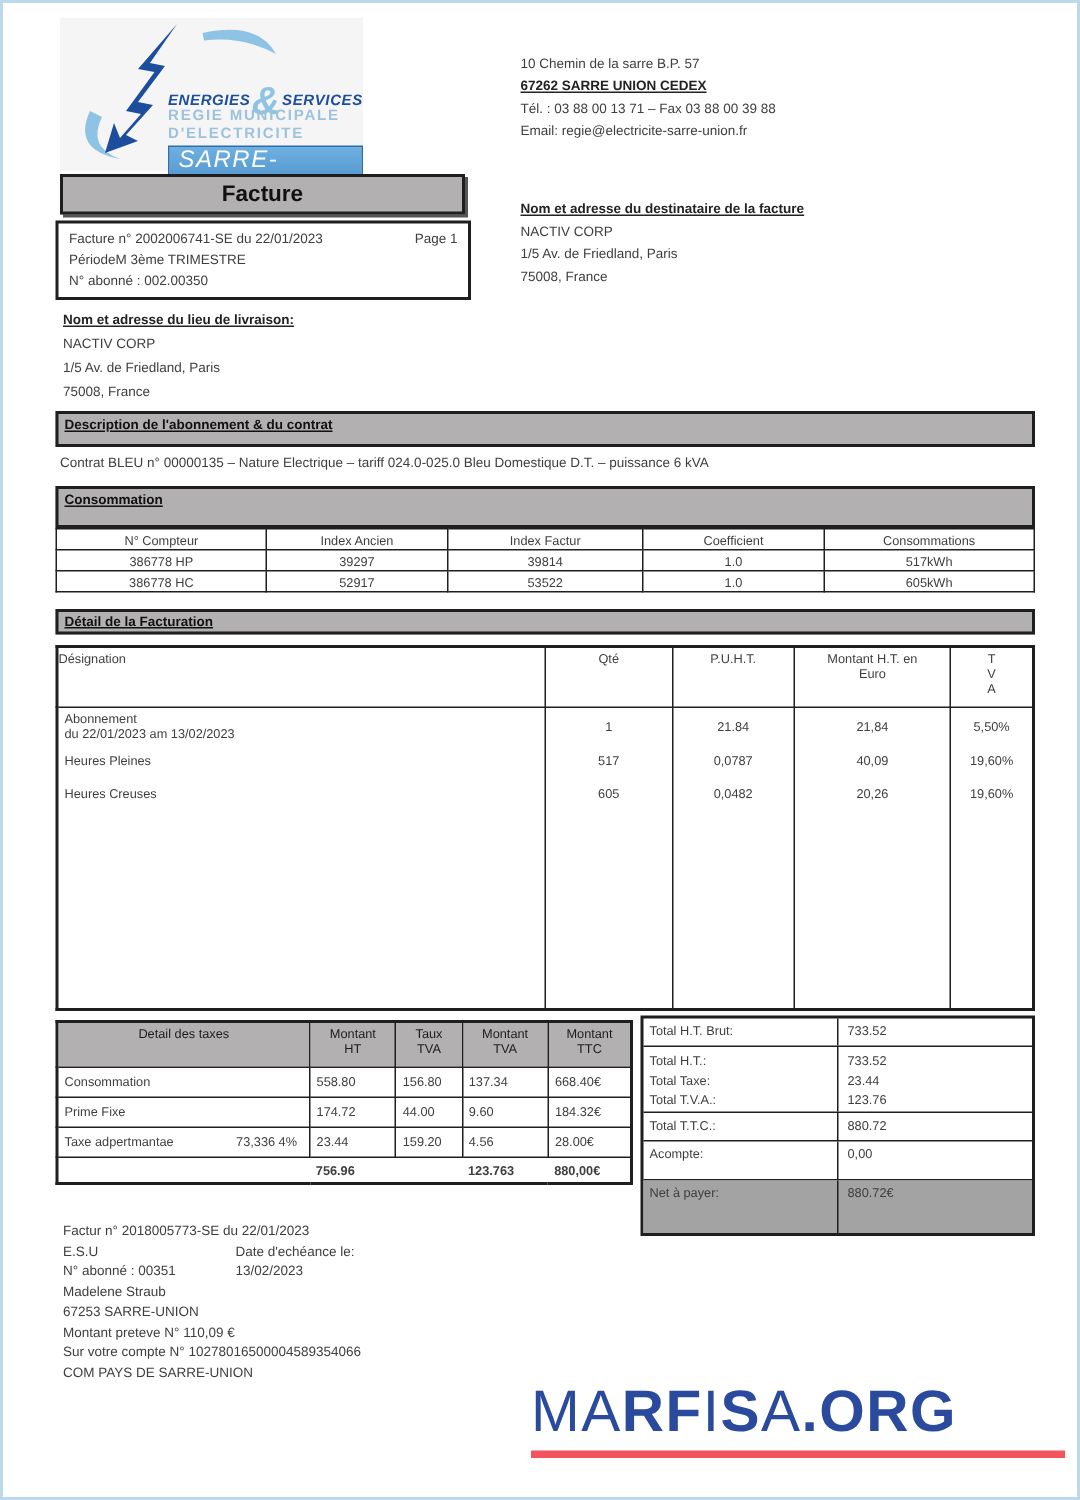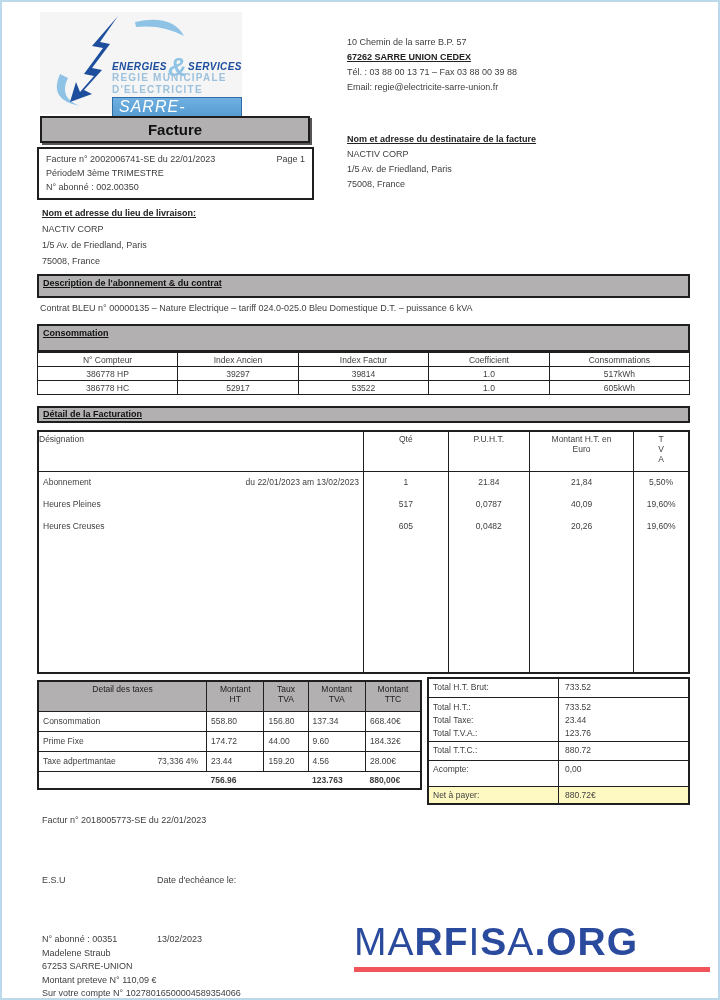--- a/index.html
+++ b/index.html
@@ -59,45 +59,45 @@
   .conso-wrap th, .conso-wrap td { border:1.5px solid #1f1f1f; text-align:center; height:14px; padding:1px 2px; }
 
   
   .billing-wrap { position:absolute; left:35px; top:428px; width:653px; height:244px; }
   .billing-wrap table { height:100%; border:2px solid #1f1f1f; }
   .billing-wrap th { border:1.5px solid #1f1f1f; height:40px; vertical-align:top; padding:2px 0; text-align:center; }
   .billing-wrap th.left { text-align:left; }
   .billing-wrap td { border-left:1.5px solid #1f1f1f; border-right:1.5px solid #1f1f1f;
                      text-align:center; height:22px; padding:2px 4px; vertical-align:middle; }
   .billing-wrap td.desig { text-align:left; }
-  .desig-flex { display:flex; justify-content:space-between; }
+  .desig-flex { display:flex; justify-content:space-between;flex-direction:column; }
   .billing-wrap tr.filler td { height:auto; }
 
   
   .taxes-wrap { position:absolute; left:35px; top:678px; width:385px; }
   .taxes-wrap table { border:2px solid #1f1f1f; }
   .taxes-wrap th { border:1.5px solid #1f1f1f; background:#b2b0b0; color:#1c1c1c; height:30px;
                    text-align:center; vertical-align:top; padding-top:2px; }
   .taxes-wrap td { border:1.5px solid #1f1f1f; height:20px; padding:2px 4px; text-align:left; vertical-align:middle; }
   .taxes-wrap .lbl { display:flex; justify-content:space-between; padding-right:4px; }
   .taxes-wrap tr.total td { border-left:none; border-right:none; border-bottom:none; height:18px;font-weight:bold; }
 
   
   .totals { position:absolute; left:425px; top:675px; width:263px; border:2px solid #1f1f1f; font-size:8.5px; }
   .trow { display:flex; border-bottom:1.5px solid #1f1f1f; }
   .trow:last-child { border-bottom:none; }
   .trow .tl { width:130px; border-right:1.5px solid #1f1f1f; padding:3px 4px; }
   .trow .tv { flex:1; padding:3px 6px; }
   .trow.h19 { height:19px; } .trow.h44 { height:44px; } .trow.h26 { height:26px; }
   .trow .line { line-height:13px; }
-  .trow.net { background:#fef9c3; height:16px; }
+  .trow.net { background:#a3a3a3; height:35px; }
 
   
   .footer { position:absolute; left:40px; top:812px; font-size:9px; line-height:13.5px; }
-  .footer .cols { display:flex;margin-top:46px; }
+  .footer .cols { display:flex; }
   .footer .c1 { width:115px; }
 
   
   .marfisa { position:absolute; left:352px; top:916px; width:356px; }
   .marfisa .txt { font-size:39px; color:#2a4a9d; letter-spacing:1px; line-height:48px; white-space:nowrap; }
   .marfisa .t { font-weight:normal; }
   .marfisa .b { font-weight:bold; }
   .marfisa .bar-red { height:5px; background:#f2545c; margin-top:1px; width:100%; }
 </style>
 </head>

